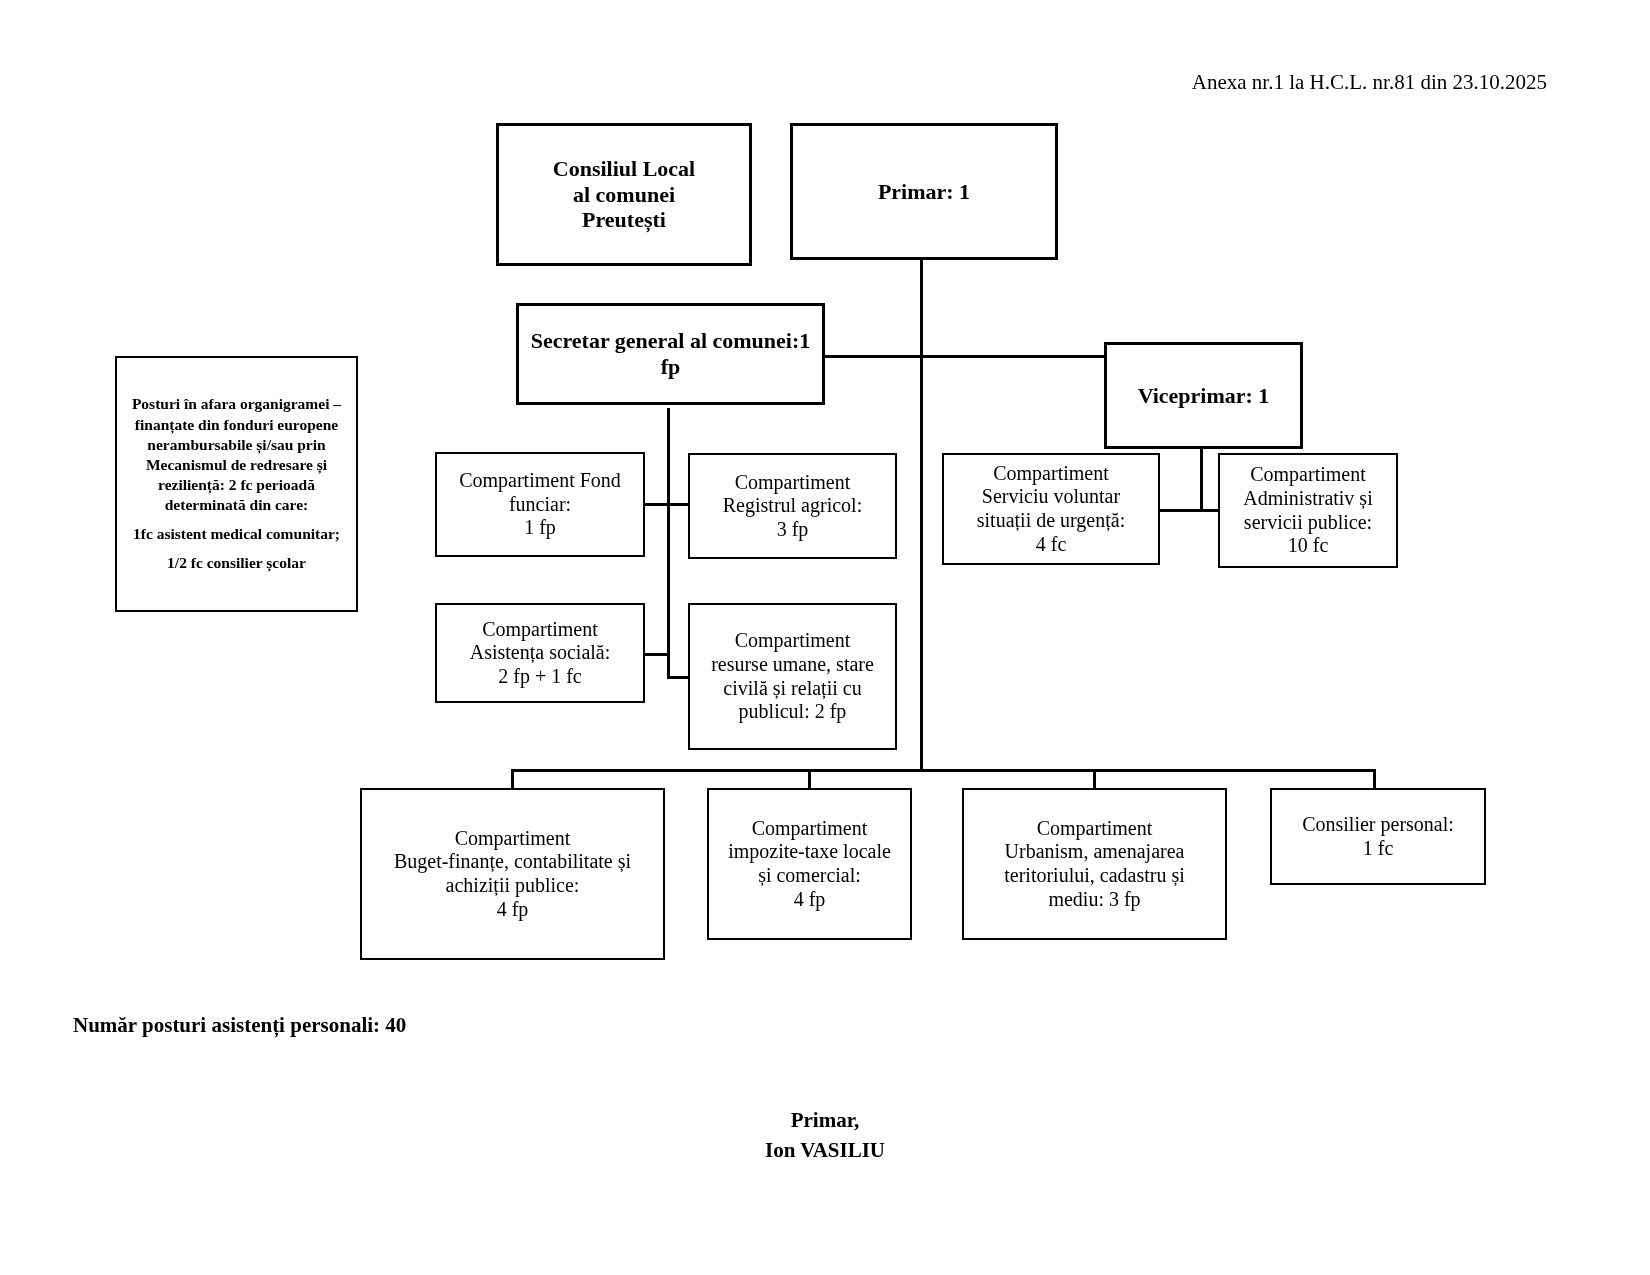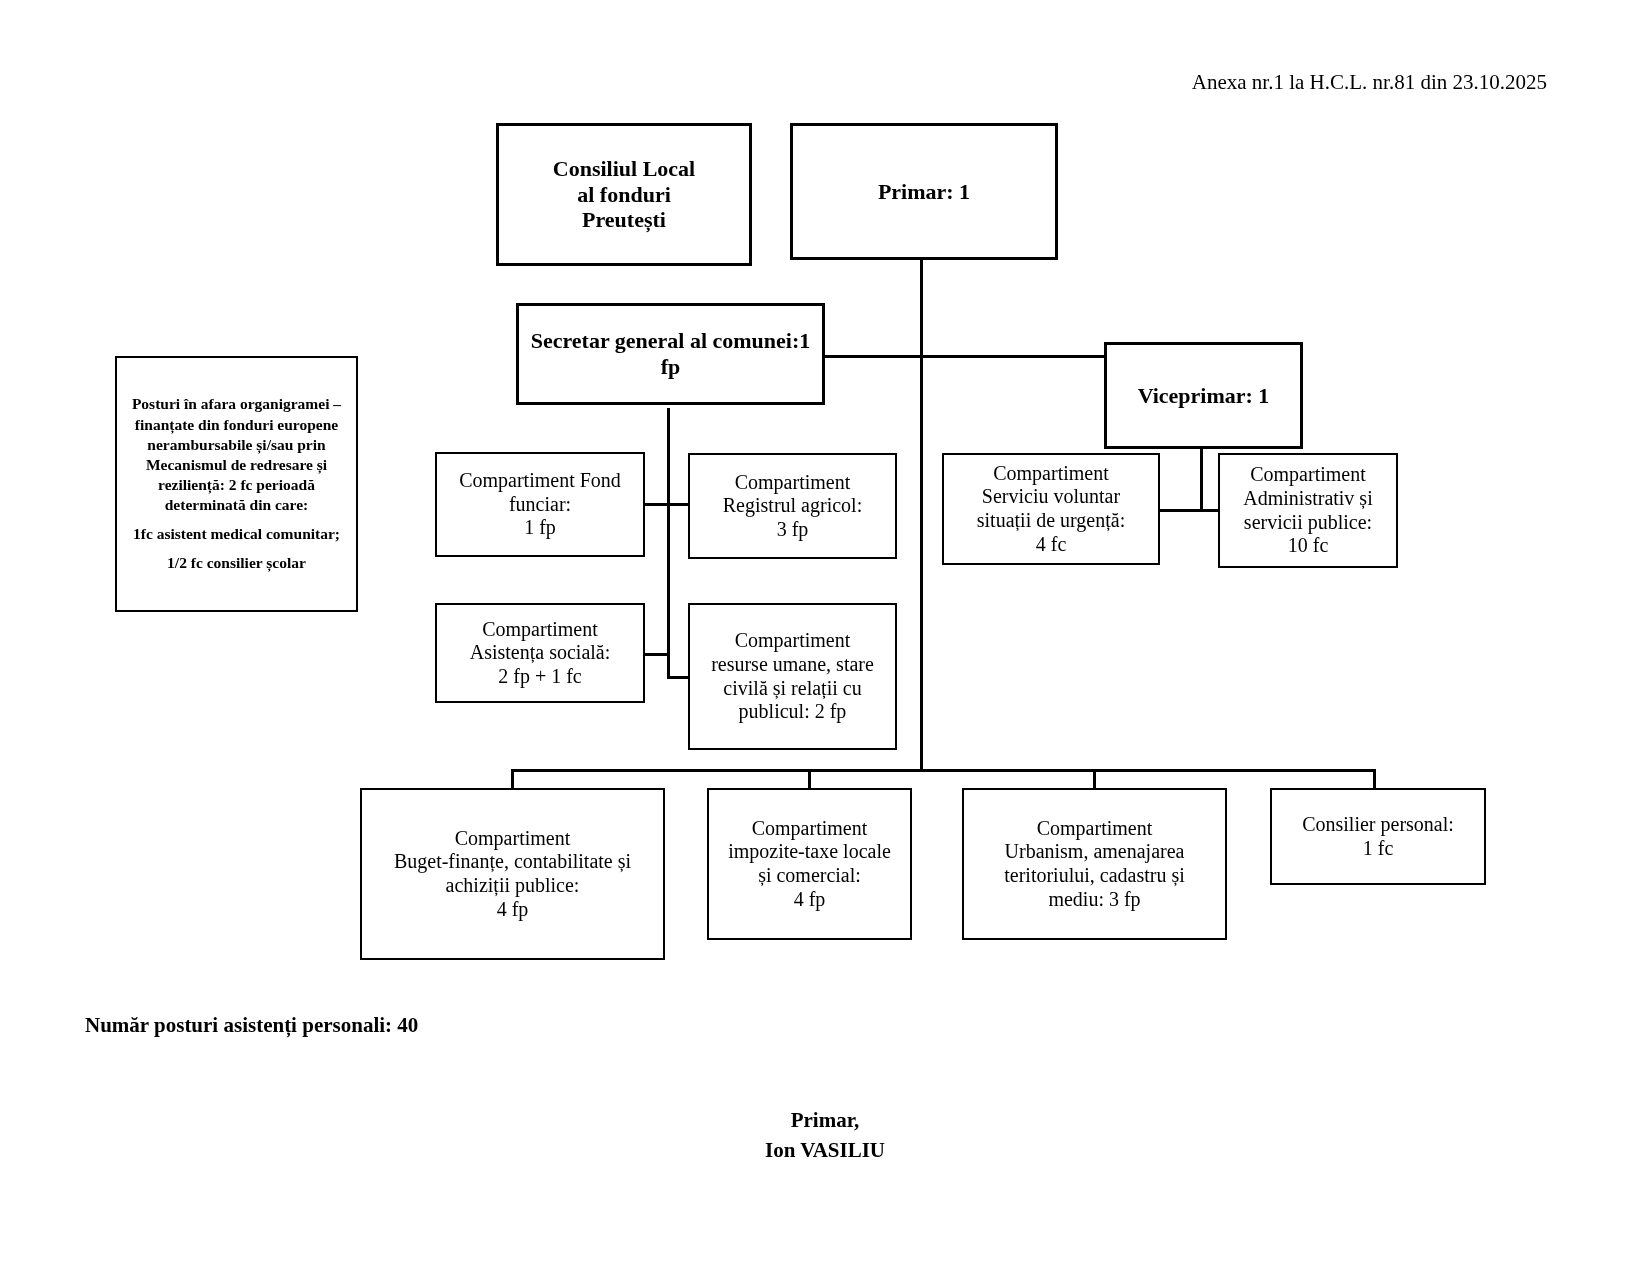--- a/index.html
+++ b/index.html
@@ -57,21 +57,21 @@
     background: #000000;
     z-index: 1;
   }
   .line-h { height: 3px; }
   .line-v { width: 3px; }
   .free-text {
     position: absolute;
     font-size: 21px;
     white-space: nowrap;
   }
-  .bold-text { font-weight: bold; margin-left: 12px; }
+  .bold-text { font-weight: bold; }
   .signature {
     position: absolute;
     text-align: center;
     font-weight: bold;
     font-size: 21px;
     line-height: 1.45;
   }
 </style>
 </head>
 <body>
@@ -89,21 +89,21 @@
   <div class="line-v" style="left:1200px; top:408px; height:104px;"></div>
   <div class="line-h" style="left:1160px; top:509px; width:58px;"></div>
   <div class="line-h" style="left:511px; top:769px; width:865px;"></div>
   <div class="line-v" style="left:511px; top:769px; height:20px;"></div>
   <div class="line-v" style="left:808px; top:769px; height:20px;"></div>
   <div class="line-v" style="left:1093px; top:769px; height:20px;"></div>
   <div class="line-v" style="left:1373px; top:769px; height:20px;"></div>
 
   <div class="box bold" style="left:496px; top:123px; width:256px; height:143px;">
     <div class="para">Consiliul Local</div>
-    <div class="para gap-top">al fonduri</div>
+    <div class="para gap-top">al comunei</div>
     <div class="para">Preutești</div>
   </div>
 
   <div class="box bold" style="left:790px; top:123px; width:268px; height:137px;">
     <div class="para">Primar: 1</div>
   </div>
 
   <div class="box bold" style="left:516px; top:303px; width:309px; height:102px;">
     <div class="para">Secretar general al comunei:1 fp</div>
   </div>

